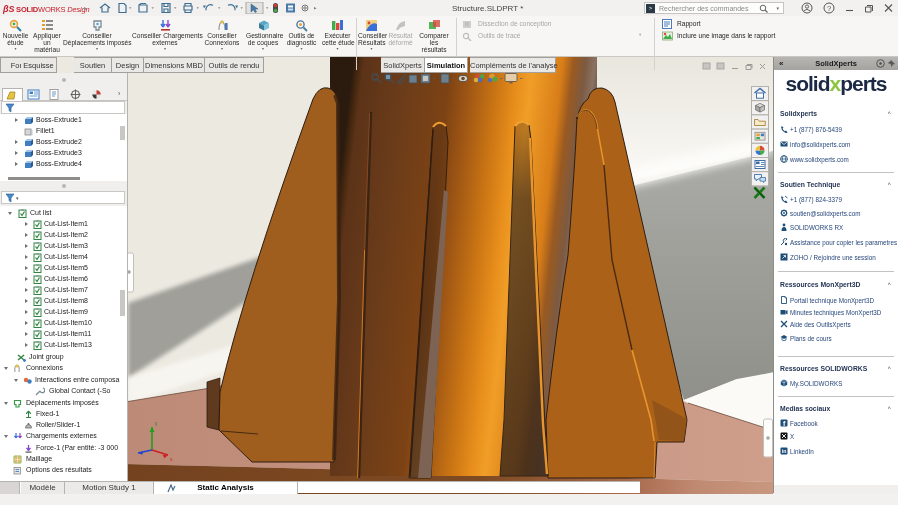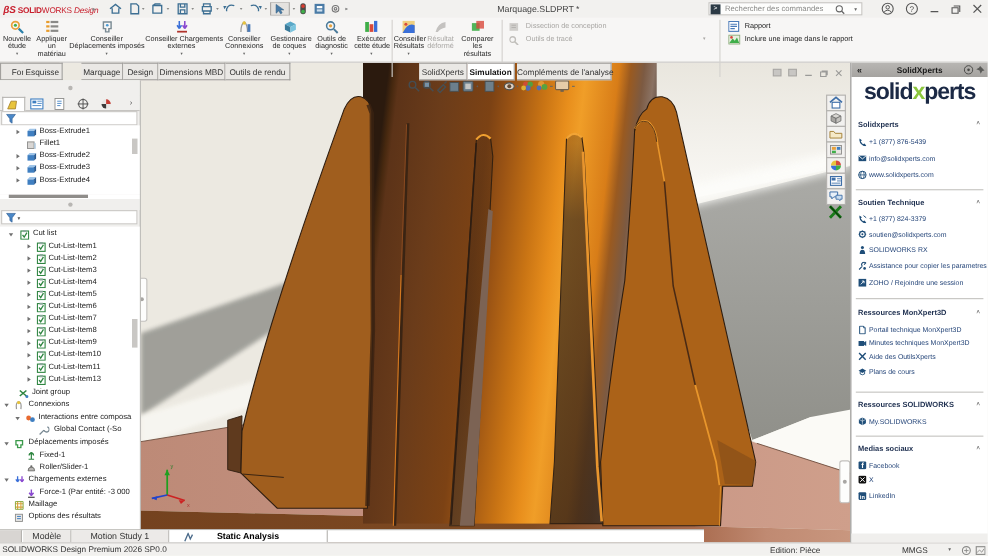--- a/index.html
+++ b/index.html
@@ -290,21 +290,21 @@
       <circle cx="177.5" cy="8.5" r="1.7" fill="#3fae49"></circle>
       <rect x="188" y="1.5" width="9" height="9" fill="#4a7ba6"></rect>
       <rect x="190" y="3.5" width="5" height="2" fill="#fff"></rect>
       <rect x="190" y="6.5" width="5" height="2" fill="#cfe0ee"></rect>
       <g stroke="#777" stroke-width="1" fill="none">
         <circle cx="207" cy="6" r="3"></circle>
         <circle cx="207" cy="6" r="1.2"></circle>
       </g>
       <path d="M216,5 l2.5,1.2 -2.5,1.2 z" fill="#777"></path>
     </svg>
-    <span id="doctitle">Marquage.SLDPRT *</span>
+    <span id="doctitle">Structure.SLDPRT *</span>
     <div id="searchbox">
         <span class="sicon">&gt;</span>
         <span class="stext">Rechercher des commandes</span>
       <svg style="position:absolute;right:14px;top:1px" width="10" height="10">
           <circle cx="4" cy="4" r="2.8" fill="none" stroke="#666" stroke-width="1"></circle>
           <path d="M6,6 l2.5,2.5" stroke="#666" stroke-width="1.2"></path>
         </svg>
       <span style="position:absolute;right:4px;top:2px;font-size:5px;color:#666">▾</span>
     </div>
     <svg style="position:absolute;left:798px;top:2px" width="100" height="12">
@@ -446,47 +446,35 @@
           <path d="M1,8 l3,-4 2,2 2,-3 2,5 z" fill="#3fae49"></path>
           <circle cx="3" cy="3" r="1.2" fill="#d84a3c"></circle>
         </svg>
         <span class="t blk">Inclure une image dans le rapport</span>
       </div>
     <span style="position:absolute;left:878px;top:42px;font-size:7px;color:#555">˄</span>
   </div>
 
   <div class="dtab first" style="left:0;width:54px">Fonctions</div>
   <div class="dtab" style="left:21px;width:36px">Esquisse</div>
-  <div class="dtab" style="left:74px;width:38px">Marquage</div>
+  <div class="dtab" style="left:74px;width:38px">Soutien</div>
   <div class="dtab" style="left:112px;width:32px">Design</div>
   <div class="dtab" style="left:144px;width:61px">Dimensions MBD</div>
   <div class="dtab" style="left:205px;width:59px">Outils de rendu</div>
   <div class="dtab" style="left:381px;width:44px">SolidXperts</div>
   <div class="dtab active" style="left:425px;width:43px">Simulation</div>
   <div class="dtab" style="left:470px;width:86px">Compléments de l'analyse</div>
   <div id="bottomtabs">
     <div style="position:absolute;left:0;top:0;width:20px;height:12px;background:#d8d5d2;border-right:1px solid #b5b3b0"></div>
     <div class="btab" style="left:21px;width:44px">Modèle</div>
     <div class="btab" style="left:65px;width:89px">Motion Study 1</div>
     <div class="btab active" style="left:154px;width:144px"><svg style="position:absolute;left:13px;top:2px" width="9" height="9">
           <path d="M1,8 L4,1 L6,6 L8,2" stroke="#4a6a8a" stroke-width="1.2" fill="none"></path>
         </svg>Static Analysis</div>
   </div>
-  <div id="statusbar">
-    <span style="position:absolute;left:2px;top:1px;">SOLIDWORKS Design Premium 2026 SP0.0</span>
-    <span style="position:absolute;left:700px;top:2px;">Edition: Pièce</span>
-    <span style="position:absolute;left:820px;top:2px;">MMGS</span>
-    <span style="position:absolute;left:862px;top:2px;color:#666;font-size:5px;">▾</span>
-    <svg style="position:absolute;left:874px;top:2px" width="22" height="9">
-      <circle cx="4.5" cy="4.5" r="3.6" fill="none" stroke="#8a8a88" stroke-width="1"></circle>
-      <path d="M2.5,4.5 h4 M4.5,2.5 v4" stroke="#8a8a88" stroke-width="0.8"></path>
-      <rect x="13.5" y="1" width="8" height="7" fill="none" stroke="#8a8a88" stroke-width="1"></rect>
-      <path d="M14,6.5 l2.5,-2.5 2,2 2,-3" stroke="#8a8a88" stroke-width="0.8" fill="none"></path>
-    </svg>
-  </div>
 
   <div id="leftpanel">
     <div style="position:absolute;left:0;top:0;width:127px;height:14px;background:#f0efed">
         <span style="position:absolute;left:62px;top:5px;width:4px;height:4px;border-radius:50%;background:#b8b6b3"></span>
       </div>
     <div class="ltabs"></div>
     <div class="ltab on" style="left:2px">
         <svg width="13" height="11">
           <path d="M1,9 L4,2 h5 l-1,7 z" fill="#e8c43c" stroke="#a8842c" stroke-width="0.8"></path>
         </svg>

